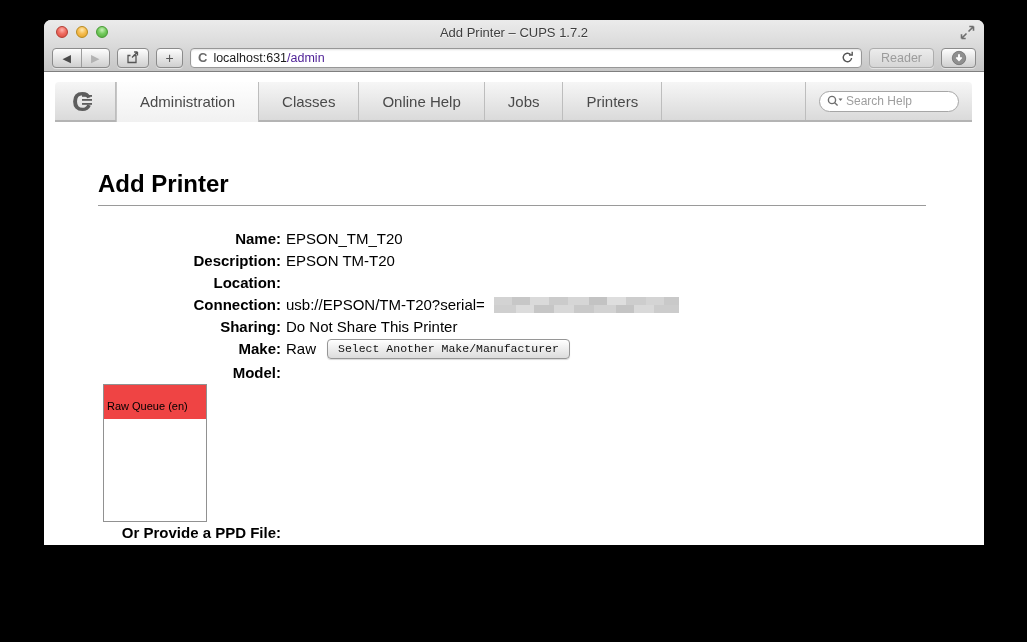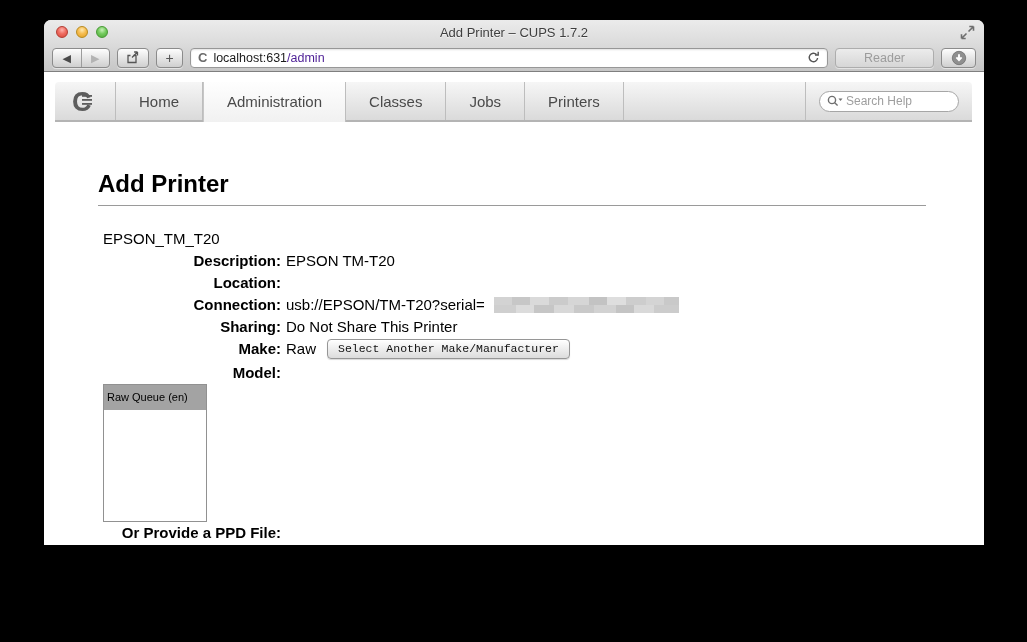--- a/index.html
+++ b/index.html
@@ -32,21 +32,21 @@
   .navgroup .half.fwd  { color:#b3b3b3; }
   .sharebtn { width:32px; }
   .plusbtn  { width:27px; font-size:14px; color:#555; }
   .urlbar { flex:1; height:20px; background:#fff; border:1px solid #979797; border-radius:4px;
             display:flex; align-items:center; padding:0 7px; gap:6px; font-size:12.5px;
             box-shadow:inset 0 1px 2px rgba(0,0,0,.12); }
   .urlhost { color:#1b1b1b; }
   .urlpath { color:#4c1d95; }
   .urlspacer { flex:1; }
   .favicon { font-size:13px; font-weight:bold; color:#6a6a6a; line-height:1; }
-  .readerbtn { padding:0 28px; color:#9c9c9c; font-size:12.5px;
+  .readerbtn { padding:0 11px; color:#9c9c9c; font-size:12.5px;
                background:linear-gradient(#ececec,#d6d6d6); border-color:#adadad; }
   .dlbtn { width:35px; }
 
   
   .content { height:501px; background:#fff; }
 
   .navbar { margin:10px 12px 0 11px; height:40px; display:flex; align-items:stretch;
             background:linear-gradient(#f6f6f6, #dadada); border-bottom:2px solid #b4b4b4;
             border-radius:4px 4px 0 0; position:relative; }
   .tab { display:flex; align-items:center; justify-content:center; padding:0 23px;
@@ -84,21 +84,21 @@
               background-repeat:no-repeat; }
 
   .macbtn { font-family:Liberation Mono, monospace; font-size:11.5px; color:#111;
             border:1px solid #969696; border-radius:4px; padding:2px 10px 3px;
             background:linear-gradient(#ffffff,#dcdcdc);
             box-shadow:0 1px 0 rgba(255,255,255,.7) inset, 0 1px 1px rgba(0,0,0,.15); }
   .makebtn { margin-left:4px; }
 
   .listbox { width:104px; height:138px; border:1px solid #919191; background:#fff;
              font-size:11px; overflow:hidden; margin-left:5px; }
-  .listbox .option { padding:1px 3px 2px; background:#a3a3a3; color:#000; }
+  .listbox .option { padding:10px 3px 2px; background:#ef4444; color:#000; }
 
   .filebtn { font-size:12px; }
   .filestatus { font-size:13.5px; color:#222; }
   .submitbtn { font-size:12px; margin-left:188px; }
 </style>
 </head>
 <body>
 
 <div class="window">
 
@@ -152,43 +152,44 @@
 
     <div class="navbar">
       <div class="tab logo">
         <svg width="28" height="30" viewBox="0 0 28 30">
           <text x="1" y="25" font-size="27" font-weight="bold" fill="#5d5d5d" font-family="Liberation Sans, sans-serif">C</text>
           <rect x="11" y="9" width="10" height="1.8" fill="#5d5d5d"></rect>
           <rect x="11" y="13" width="10" height="1.8" fill="#5d5d5d"></rect>
           <rect x="11" y="17" width="10" height="1.8" fill="#5d5d5d"></rect>
         </svg>
       </div>
-      <div class="tab">Home</div>
       <div class="tab active">Administration</div>
       <div class="tab">Classes</div>
+      <div class="tab">Online Help</div>
       <div class="tab">Jobs</div>
       <div class="tab">Printers</div>
       <div class="searchwrap">
         <span class="searchbox">
           <svg width="16" height="13" viewBox="0 0 16 13">
             <circle cx="5" cy="5" r="3.6" fill="none" stroke="#6f6f6f" stroke-width="1.4"></circle>
             <path d="M7.7 7.7 L10.6 10.6" stroke="#6f6f6f" stroke-width="1.4"></path>
             <path d="M11.5 3.5 l4 0 l-2 2.6 z" fill="#6f6f6f"></path>
           </svg>
           <input type="text" placeholder="Search Help" style="">
         </span>
       </div>
     </div>
 
     <div class="main">
       <h1>Add Printer</h1>
 
       <div class="form">
 
         <div class="row">
+          <span class="lbl">Name:</span>
           <span class="val">EPSON_TM_T20</span>
         </div>
 
         <div class="row">
           <span class="lbl">Description:</span>
           <span class="val">EPSON TM-T20</span>
         </div>
 
         <div class="row">
           <span class="lbl">Location:</span>

